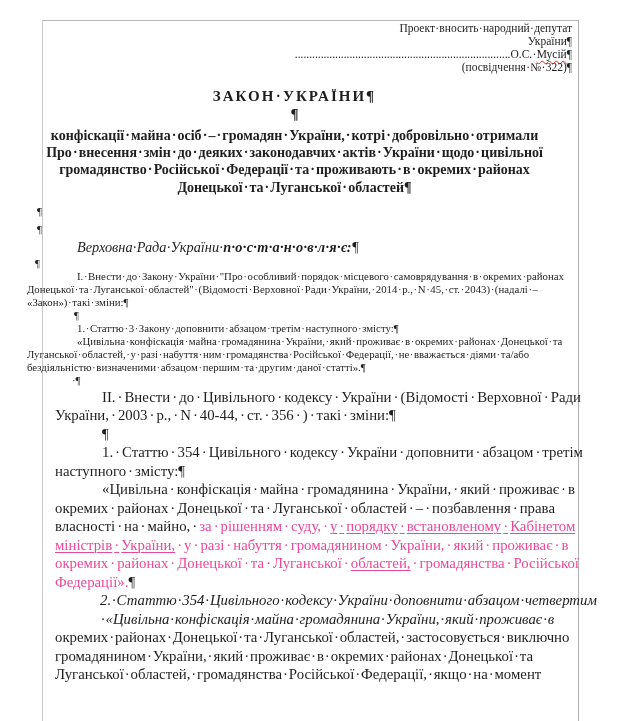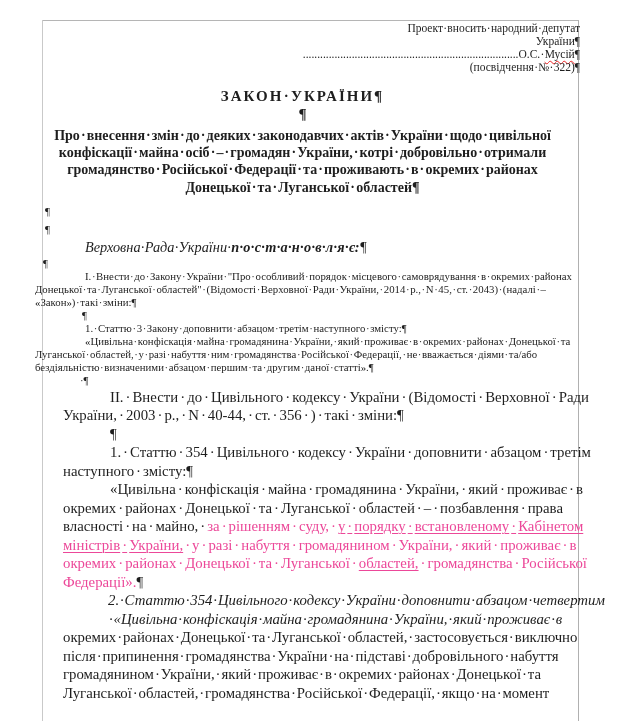--- a/index.html
+++ b/index.html
@@ -6,21 +6,21 @@
   body{
     width:620px;height:721px;position:relative;overflow:hidden;
     background:#ffffff;color:#1e1e1e;
     font-family:"Liberation Serif","DejaVu Serif",serif;
   }
   .boundary{position:absolute;background:#b5b5b5;}
   #b-top{left:42px;top:20px;width:537px;height:1px;}
   #b-left{left:42px;top:20px;width:1px;height:701px;background:#c9c9c9;}
   #b-right{left:578px;top:20px;width:1px;height:701px;background:#b0b0b0;}
 
-  .content{position:absolute;left:35px;top:21px;width:535px;}
+  .content{position:absolute;left:27px;top:21px;width:535px;}
 
   .para{margin:0;}
   .ln{white-space:nowrap;}
   .right .ln{text-align:right;}
   .center .ln{text-align:center;}
 
   
   .fs-head{font-size:11.5px;line-height:13px;}
   .fs-t1{font-size:15px;line-height:16px;font-weight:bold;letter-spacing:2px;}
   .fs-tp{font-size:15px;line-height:20px;font-weight:bold;}
@@ -80,22 +80,22 @@
 
   <div class="para center fs-t1 g1" id="t1">
       <div class="ln"><span class="seg">ЗАКОН<span class="w">·</span>УКРАЇНИ¶</span></div>
     </div>
 
   <div class="para center fs-tp">
       <div class="ln"><span class="seg">¶</span></div>
     </div>
 
   <div class="para center fs-t2 gt2" id="t2">
+      <div class="ln"><span class="seg">конфіскації<span class="w">·</span>майна<span class="w">·</span>осіб<span class="w">·</span>–<span class="w">·</span>громадян<span class="w">·</span>України,<span class="w">·</span>котрі<span class="w">·</span>добровільно<span class="w">·</span>отримали</span></div>
       <div class="ln"><span class="seg">Про<span class="w">·</span>внесення<span class="w">·</span>змін<span class="w">·</span>до<span class="w">·</span>деяких<span class="w">·</span>законодавчих<span class="w">·</span>актів<span class="w">·</span>України<span class="w">·</span>щодо<span class="w">·</span>цивільної</span></div>
-      <div class="ln"><span class="seg">конфіскації<span class="w">·</span>майна<span class="w">·</span>осіб<span class="w">·</span>–<span class="w">·</span>громадян<span class="w">·</span>України,<span class="w">·</span>котрі<span class="w">·</span>добровільно<span class="w">·</span>отримали</span></div>
       <div class="ln"><span class="seg">громадянство<span class="w">·</span>Російської<span class="w">·</span>Федерації<span class="w">·</span>та<span class="w">·</span>проживають<span class="w">·</span>в<span class="w">·</span>окремих<span class="w">·</span>районах</span></div>
       <div class="ln"><span class="seg">Донецької<span class="w">·</span>та<span class="w">·</span>Луганської<span class="w">·</span>областей¶</span></div>
     </div>
 
   <div class="para fs-esm pl10" id="e1">
       <div class="ln"><span class="seg">¶</span></div>
     </div>
 
   <div class="para fs-esm pl10">
       <div class="ln"><span class="seg">¶</span></div>
@@ -156,19 +156,18 @@
       <div class="ln"><span class="seg red">Федерації».</span><span class="seg">¶</span></div>
     </div>
 
   <div class="para fs-bg ind45 g2">
       <div class="ln"><span class="seg">2.<span class="w">·</span>Статтю<span class="w">·</span>354<span class="w">·</span>Цивільного<span class="w">·</span>кодексу<span class="w">·</span>України<span class="w">·</span>доповнити<span class="w">·</span>абзацом<span class="w">·</span>четвертим</span></div>
     </div>
 
   <div class="para fs-bg ind45 g2">
       <div class="ln"><span class="seg"><span class="w">·</span>«Цивільна<span class="w">·</span>конфіскація<span class="w">·</span>майна<span class="w">·</span>громадянина<span class="w">·</span>України,<span class="w">·</span>який<span class="w">·</span>проживає<span class="w">·</span>в</span></div>
       <div class="ln"><span class="seg">окремих<span class="w">·</span>районах<span class="w">·</span>Донецької<span class="w">·</span>та<span class="w">·</span>Луганської<span class="w">·</span>областей,<span class="w">·</span>застосовується<span class="w">·</span>виключно</span></div>
-      <div class="ln"><span class="seg">після<span class="w">·</span>припинення<span class="w">·</span>громадянства<span class="w">·</span>України<span class="w">·</span>на<span class="w">·</span>підставі<span class="w">·</span>добровільного<span class="w">·</span>набуття</span></div>
       <div class="ln"><span class="seg">громадянином<span class="w">·</span>України,<span class="w">·</span>який<span class="w">·</span>проживає<span class="w">·</span>в<span class="w">·</span>окремих<span class="w">·</span>районах<span class="w">·</span>Донецької<span class="w">·</span>та</span></div>
       <div class="ln"><span class="seg">Луганської<span class="w">·</span>областей,<span class="w">·</span>громадянства<span class="w">·</span>Російської<span class="w">·</span>Федерації,<span class="w">·</span>якщо<span class="w">·</span>на<span class="w">·</span>момент</span></div>
       <div class="ln"></div>
     </div>
 
 </div>
 
 </body></html>

